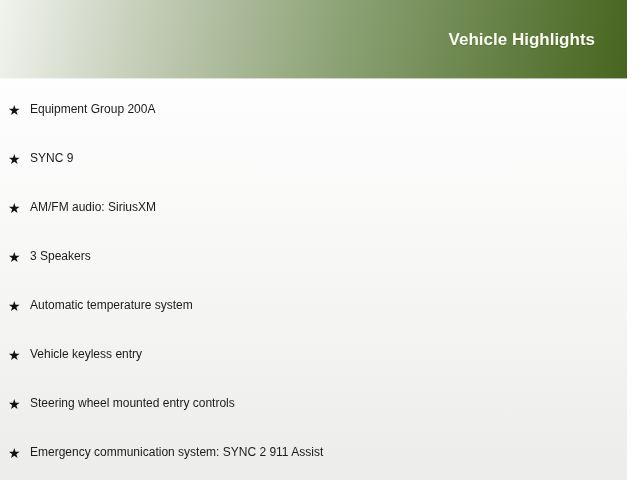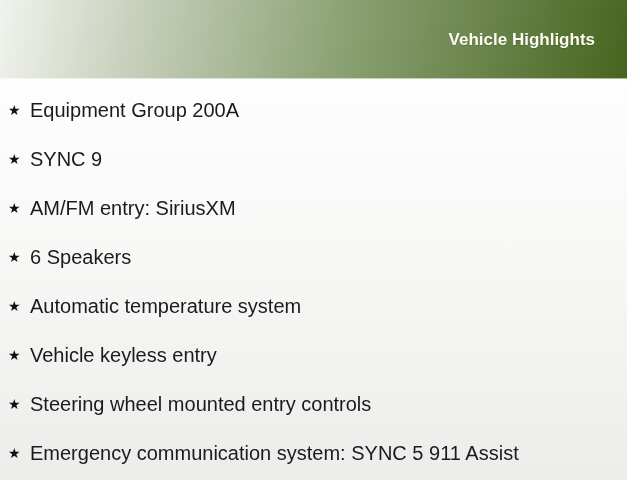--- a/index.html
+++ b/index.html
@@ -57,21 +57,21 @@
   .star {
     color: #111111;
     font-size: 14px;
     width: 22px;
     flex: 0 0 22px;
     line-height: 1;
     text-align: left;
   }
   .item-label {
     color: #1b1b1b;
-    font-size: 20px;
+    font-size: 12px;
     line-height: 1.2;
   }
 </style>
 </head>
 <body>
 
 <div class="panel">
 
   <div class="header">
     <span class="header-title">Vehicle Highlights</span>
@@ -81,37 +81,37 @@
     <li class="list-item">
       <span class="star">★</span>
       <span class="item-label">Equipment Group 200A</span>
     </li>
     <li class="list-item">
       <span class="star">★</span>
       <span class="item-label">SYNC 9</span>
     </li>
     <li class="list-item">
       <span class="star">★</span>
-      <span class="item-label">AM/FM entry: SiriusXM</span>
+      <span class="item-label">AM/FM audio: SiriusXM</span>
     </li>
     <li class="list-item">
       <span class="star">★</span>
-      <span class="item-label">6 Speakers</span>
+      <span class="item-label">3 Speakers</span>
     </li>
     <li class="list-item">
       <span class="star">★</span>
       <span class="item-label">Automatic temperature system</span>
     </li>
     <li class="list-item">
       <span class="star">★</span>
       <span class="item-label">Vehicle keyless entry</span>
     </li>
     <li class="list-item">
       <span class="star">★</span>
       <span class="item-label">Steering wheel mounted entry controls</span>
     </li>
     <li class="list-item">
       <span class="star">★</span>
-      <span class="item-label">Emergency communication system: SYNC 5 911 Assist</span>
+      <span class="item-label">Emergency communication system: SYNC 2 911 Assist</span>
     </li>
   </ul>
 
 </div>
 
 </body></html>

